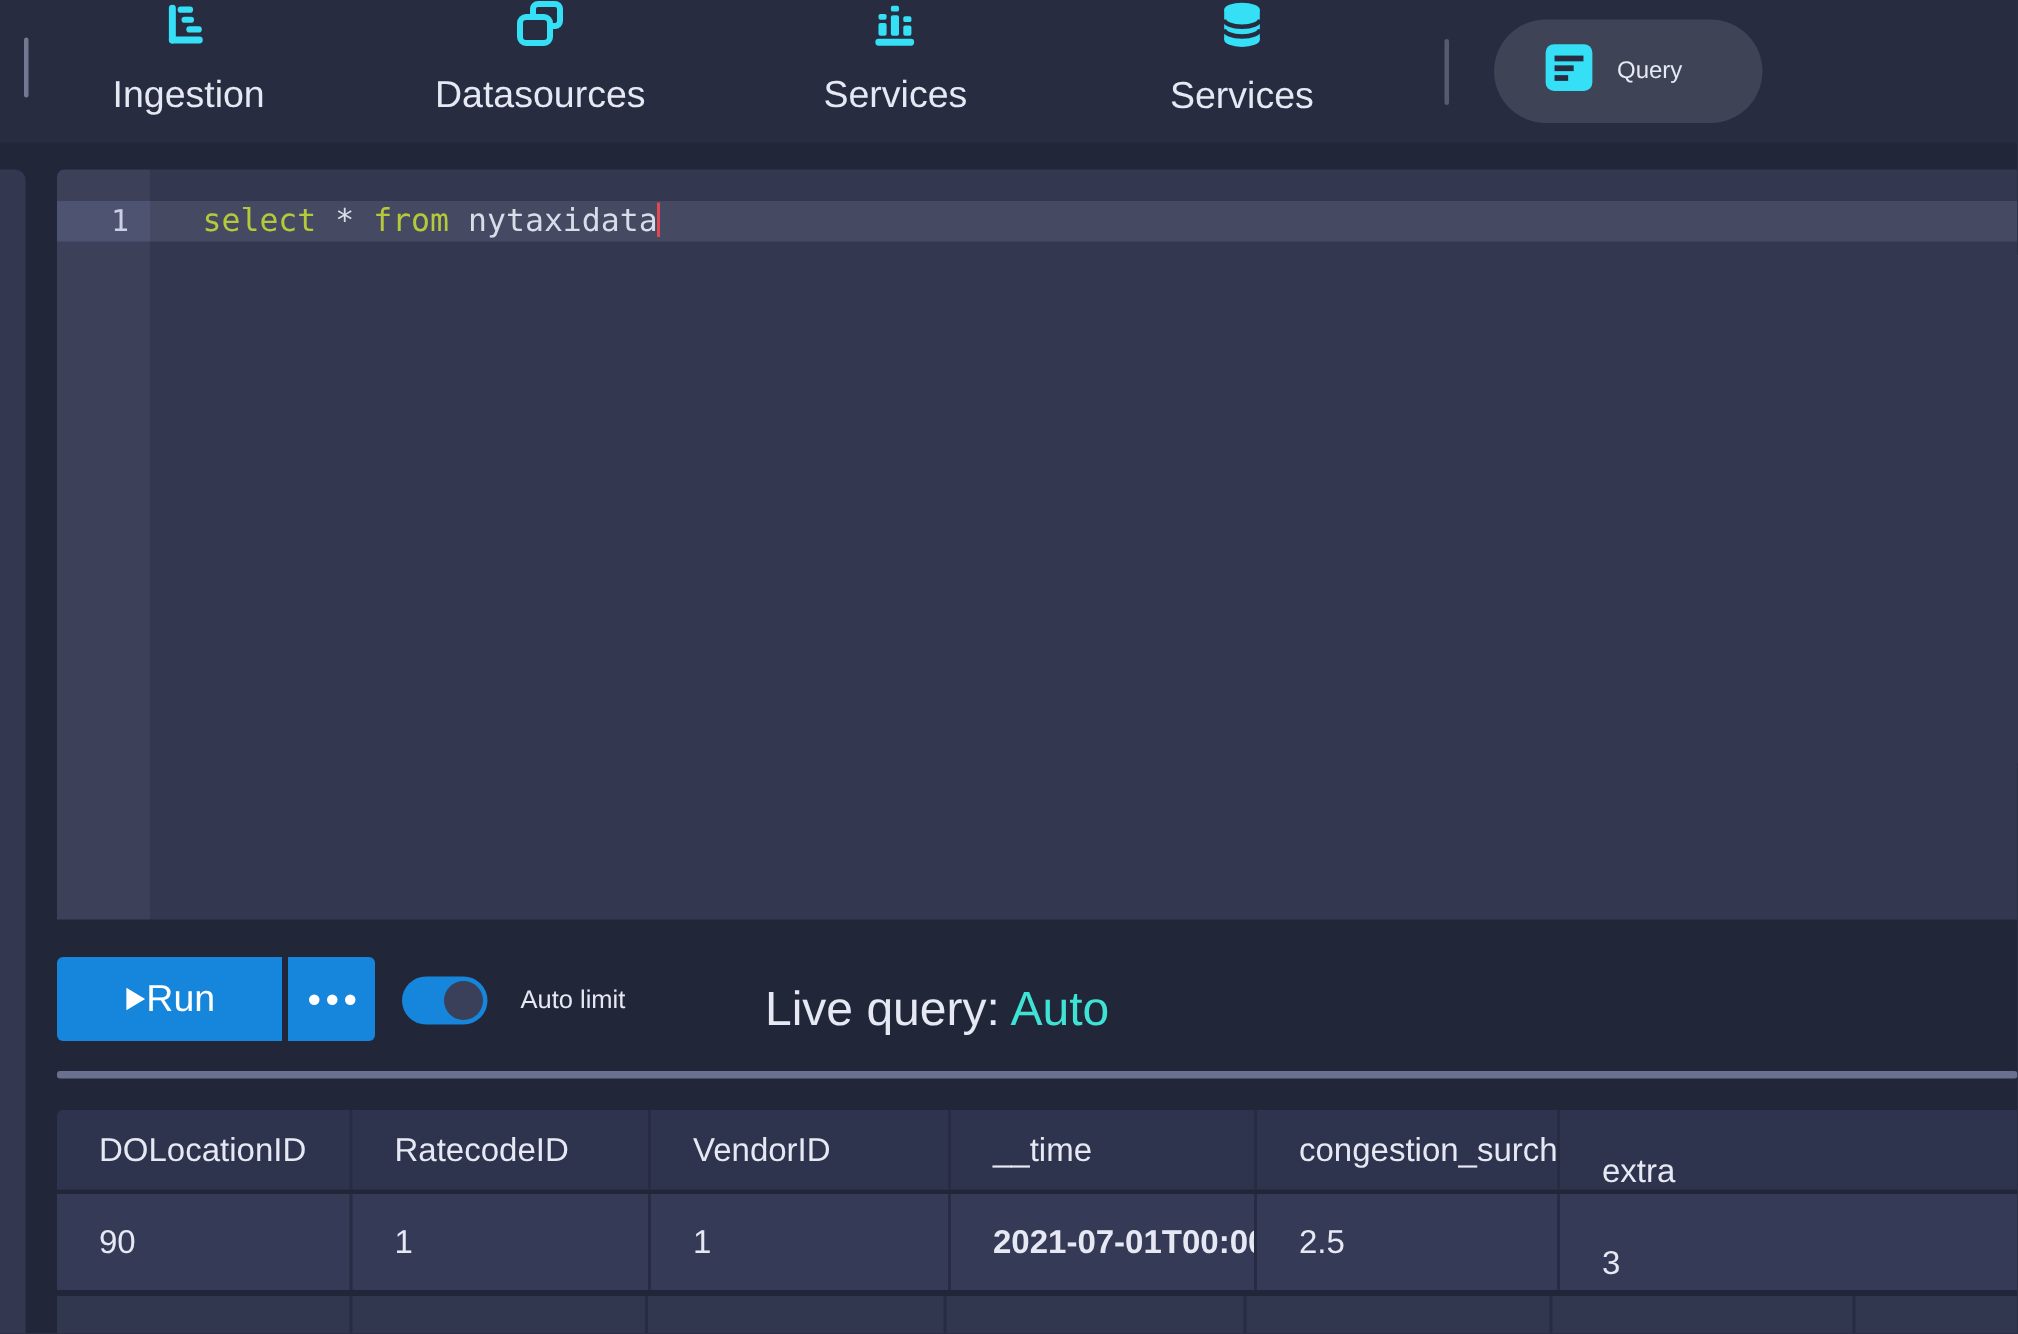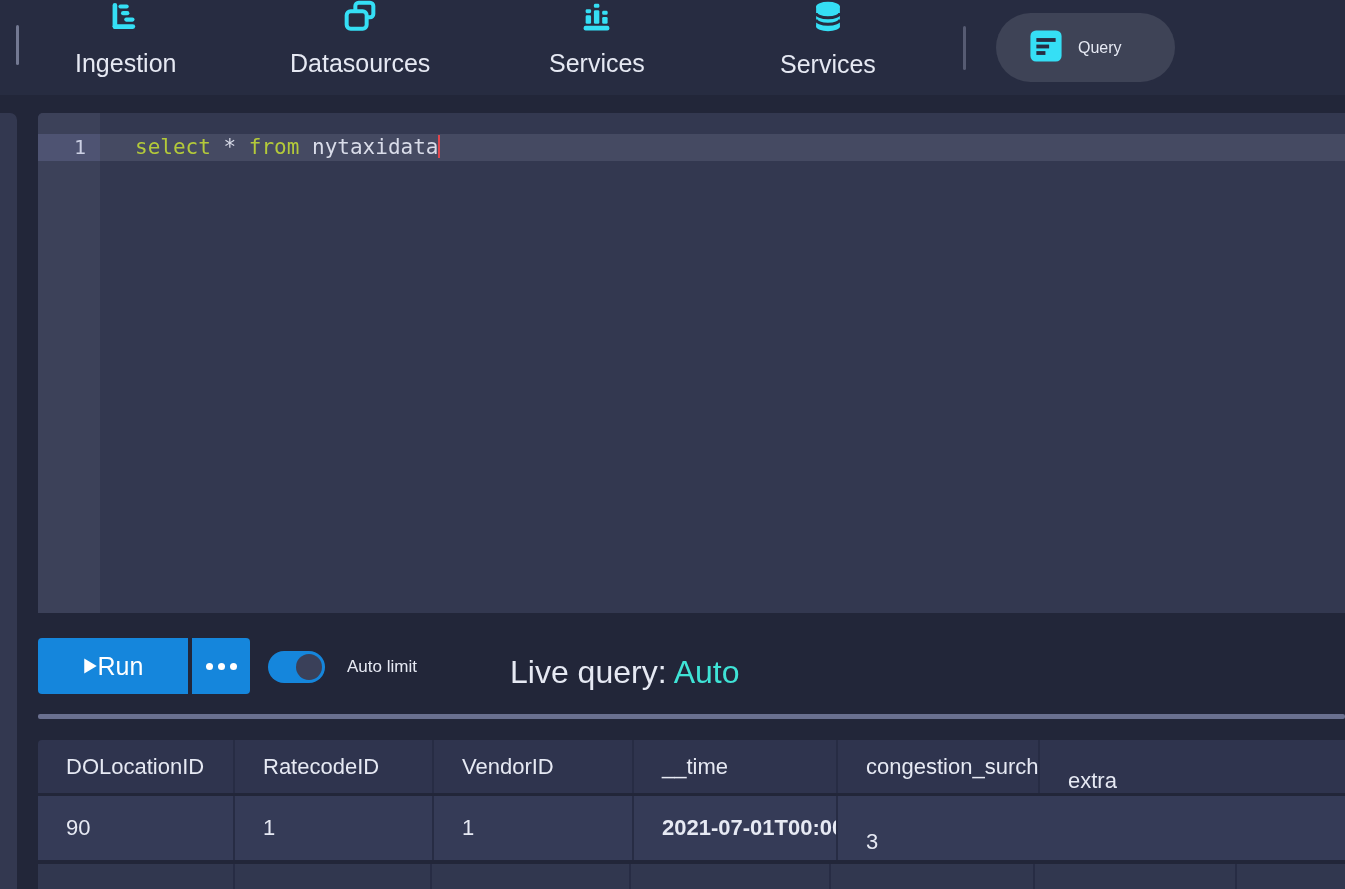--- a/index.html
+++ b/index.html
@@ -190,20 +190,21 @@
     <div class="tcell c3">VendorID</div>
     <div class="tcell c4">__time</div>
     <div class="tcell c5">congestion_surcharge</div>
     <div class="tcell c6">extra</div>
   </div>
   <div class="trow r1">
     <div class="tcell c1">90</div>
     <div class="tcell c2">1</div>
     <div class="tcell c3">1</div>
     <div class="tcell c4 time-cell">2021-07-01T00:00:00.000Z</div>
+    <div class="tcell c5">2.5</div>
     <div class="tcell c6">3</div>
   </div>
   <div class="trow r2">
     <div class="tcell c0"></div>
     <div class="tcell c1"></div>
     <div class="tcell c2"></div>
     <div class="tcell c3"></div>
     <div class="tcell c4"></div>
     <div class="tcell c5"></div>
     <div class="tcell c6"></div>

